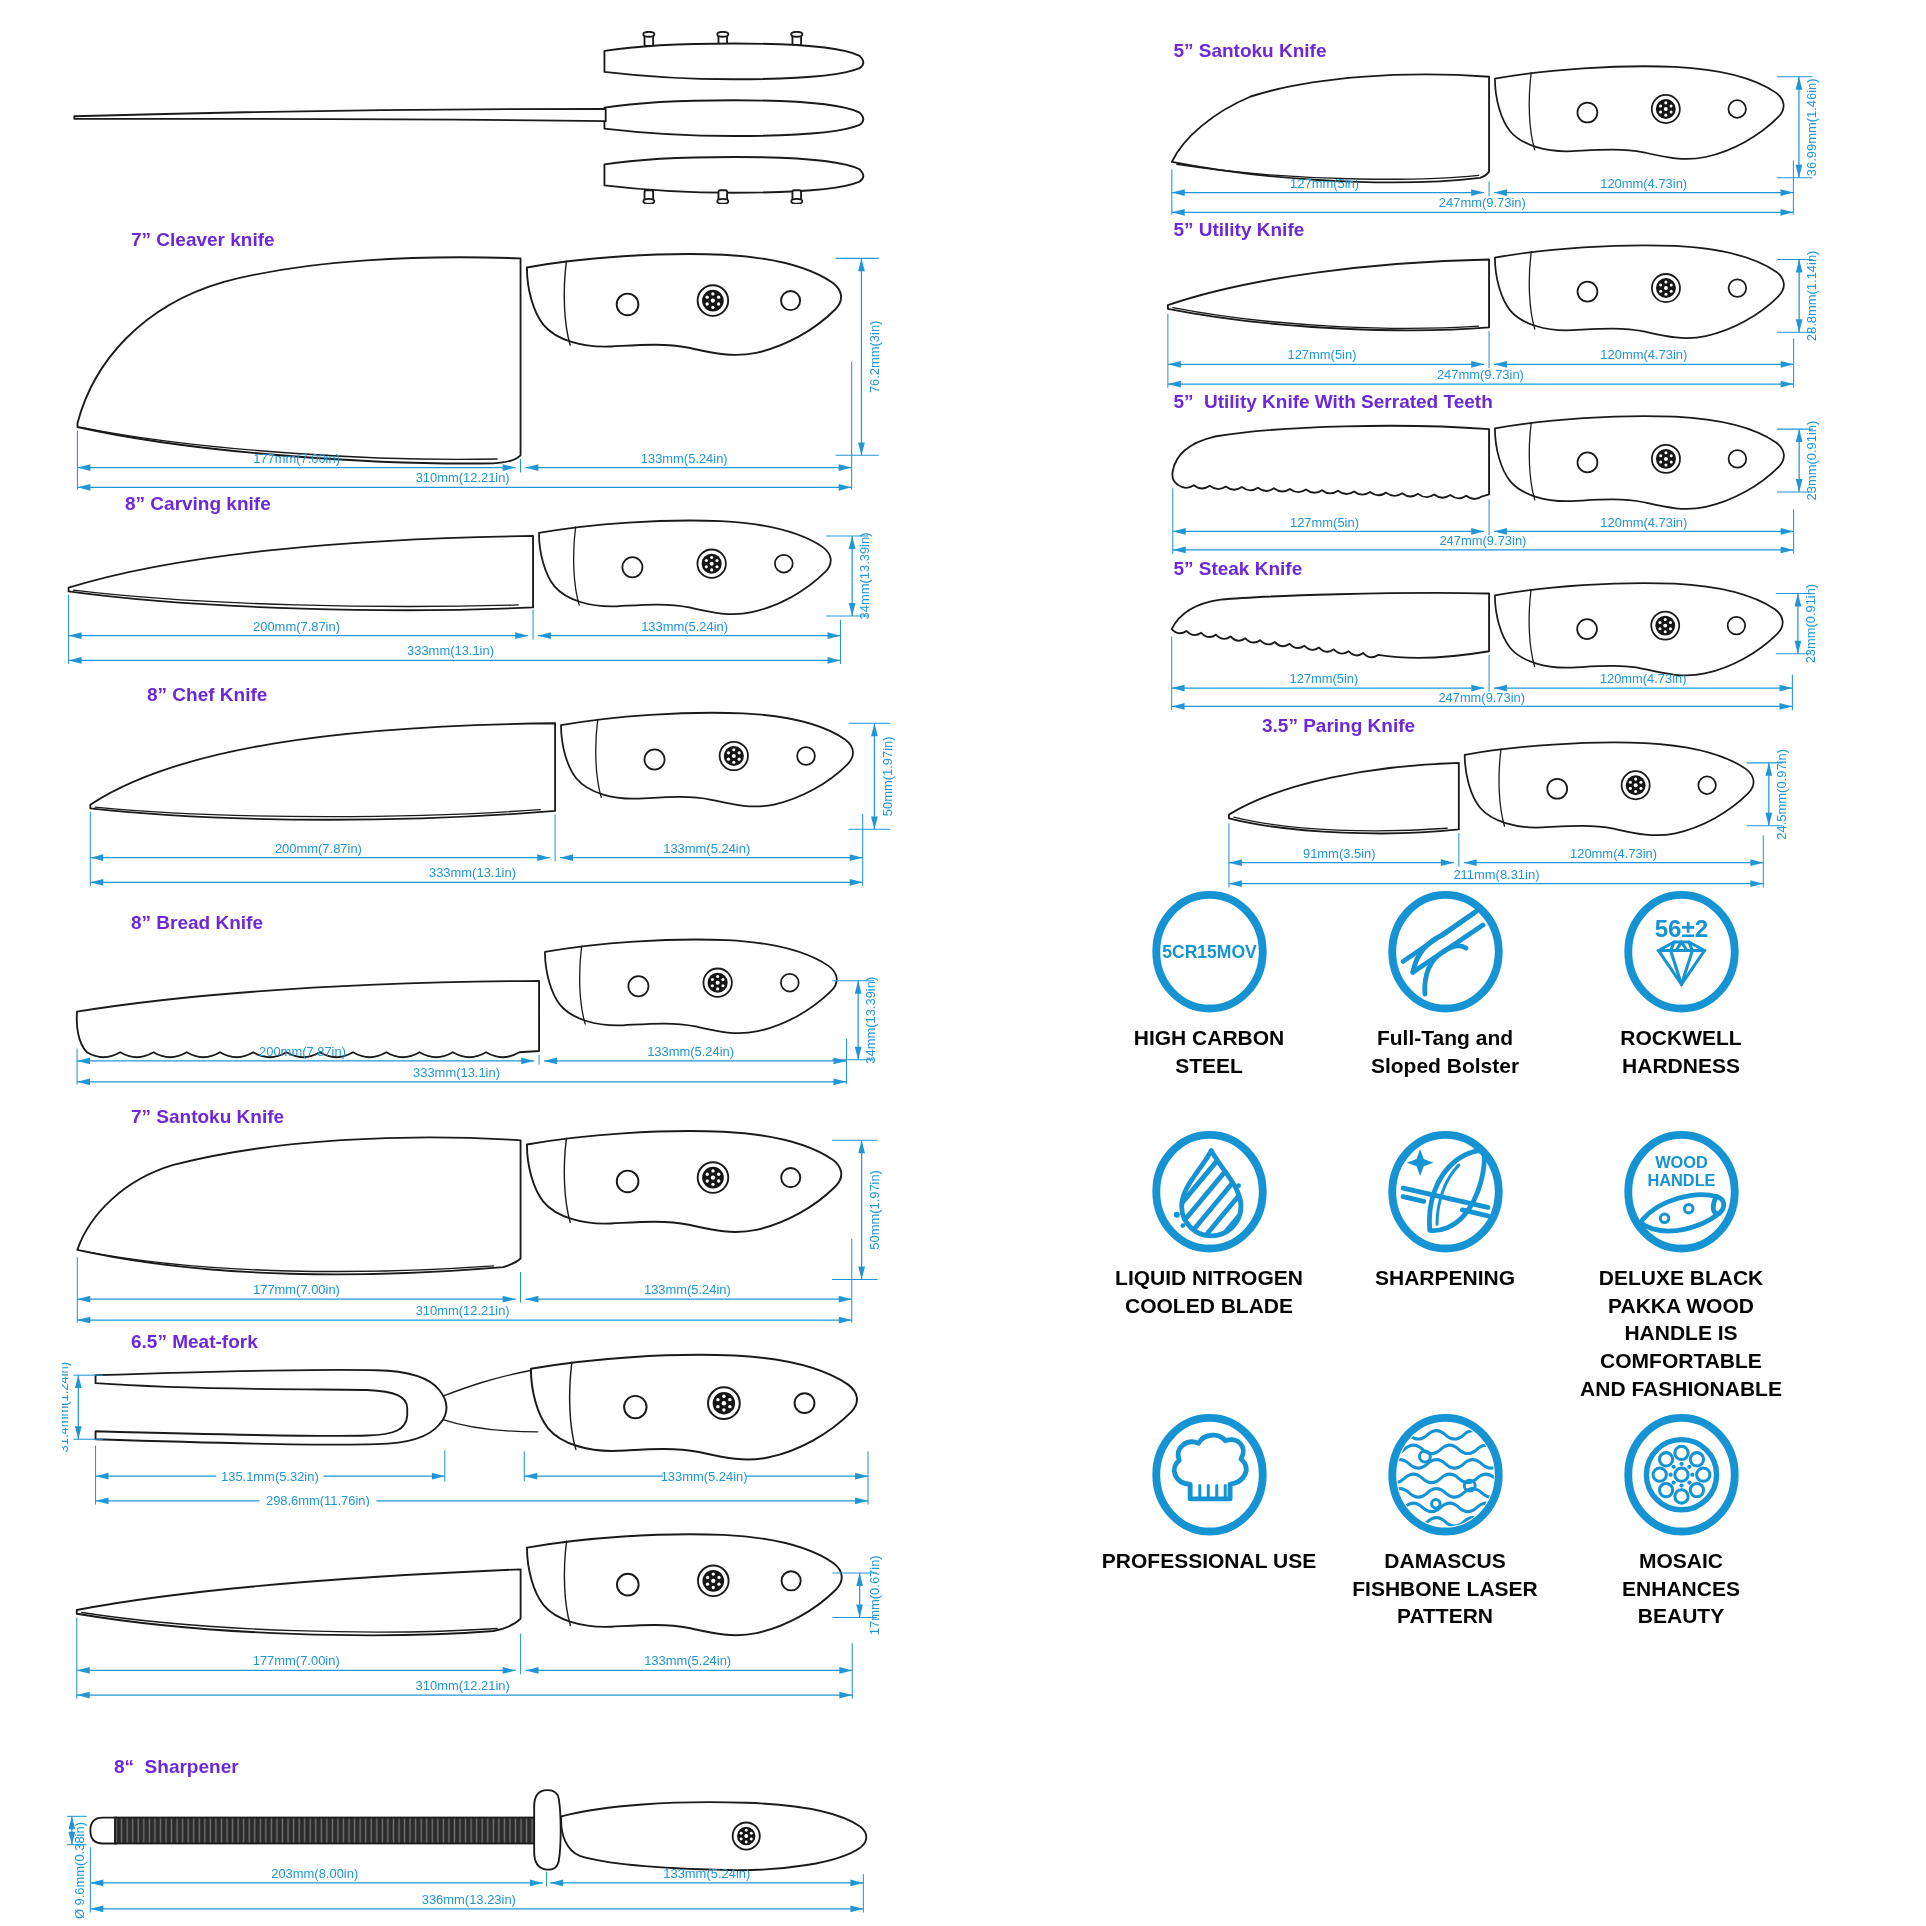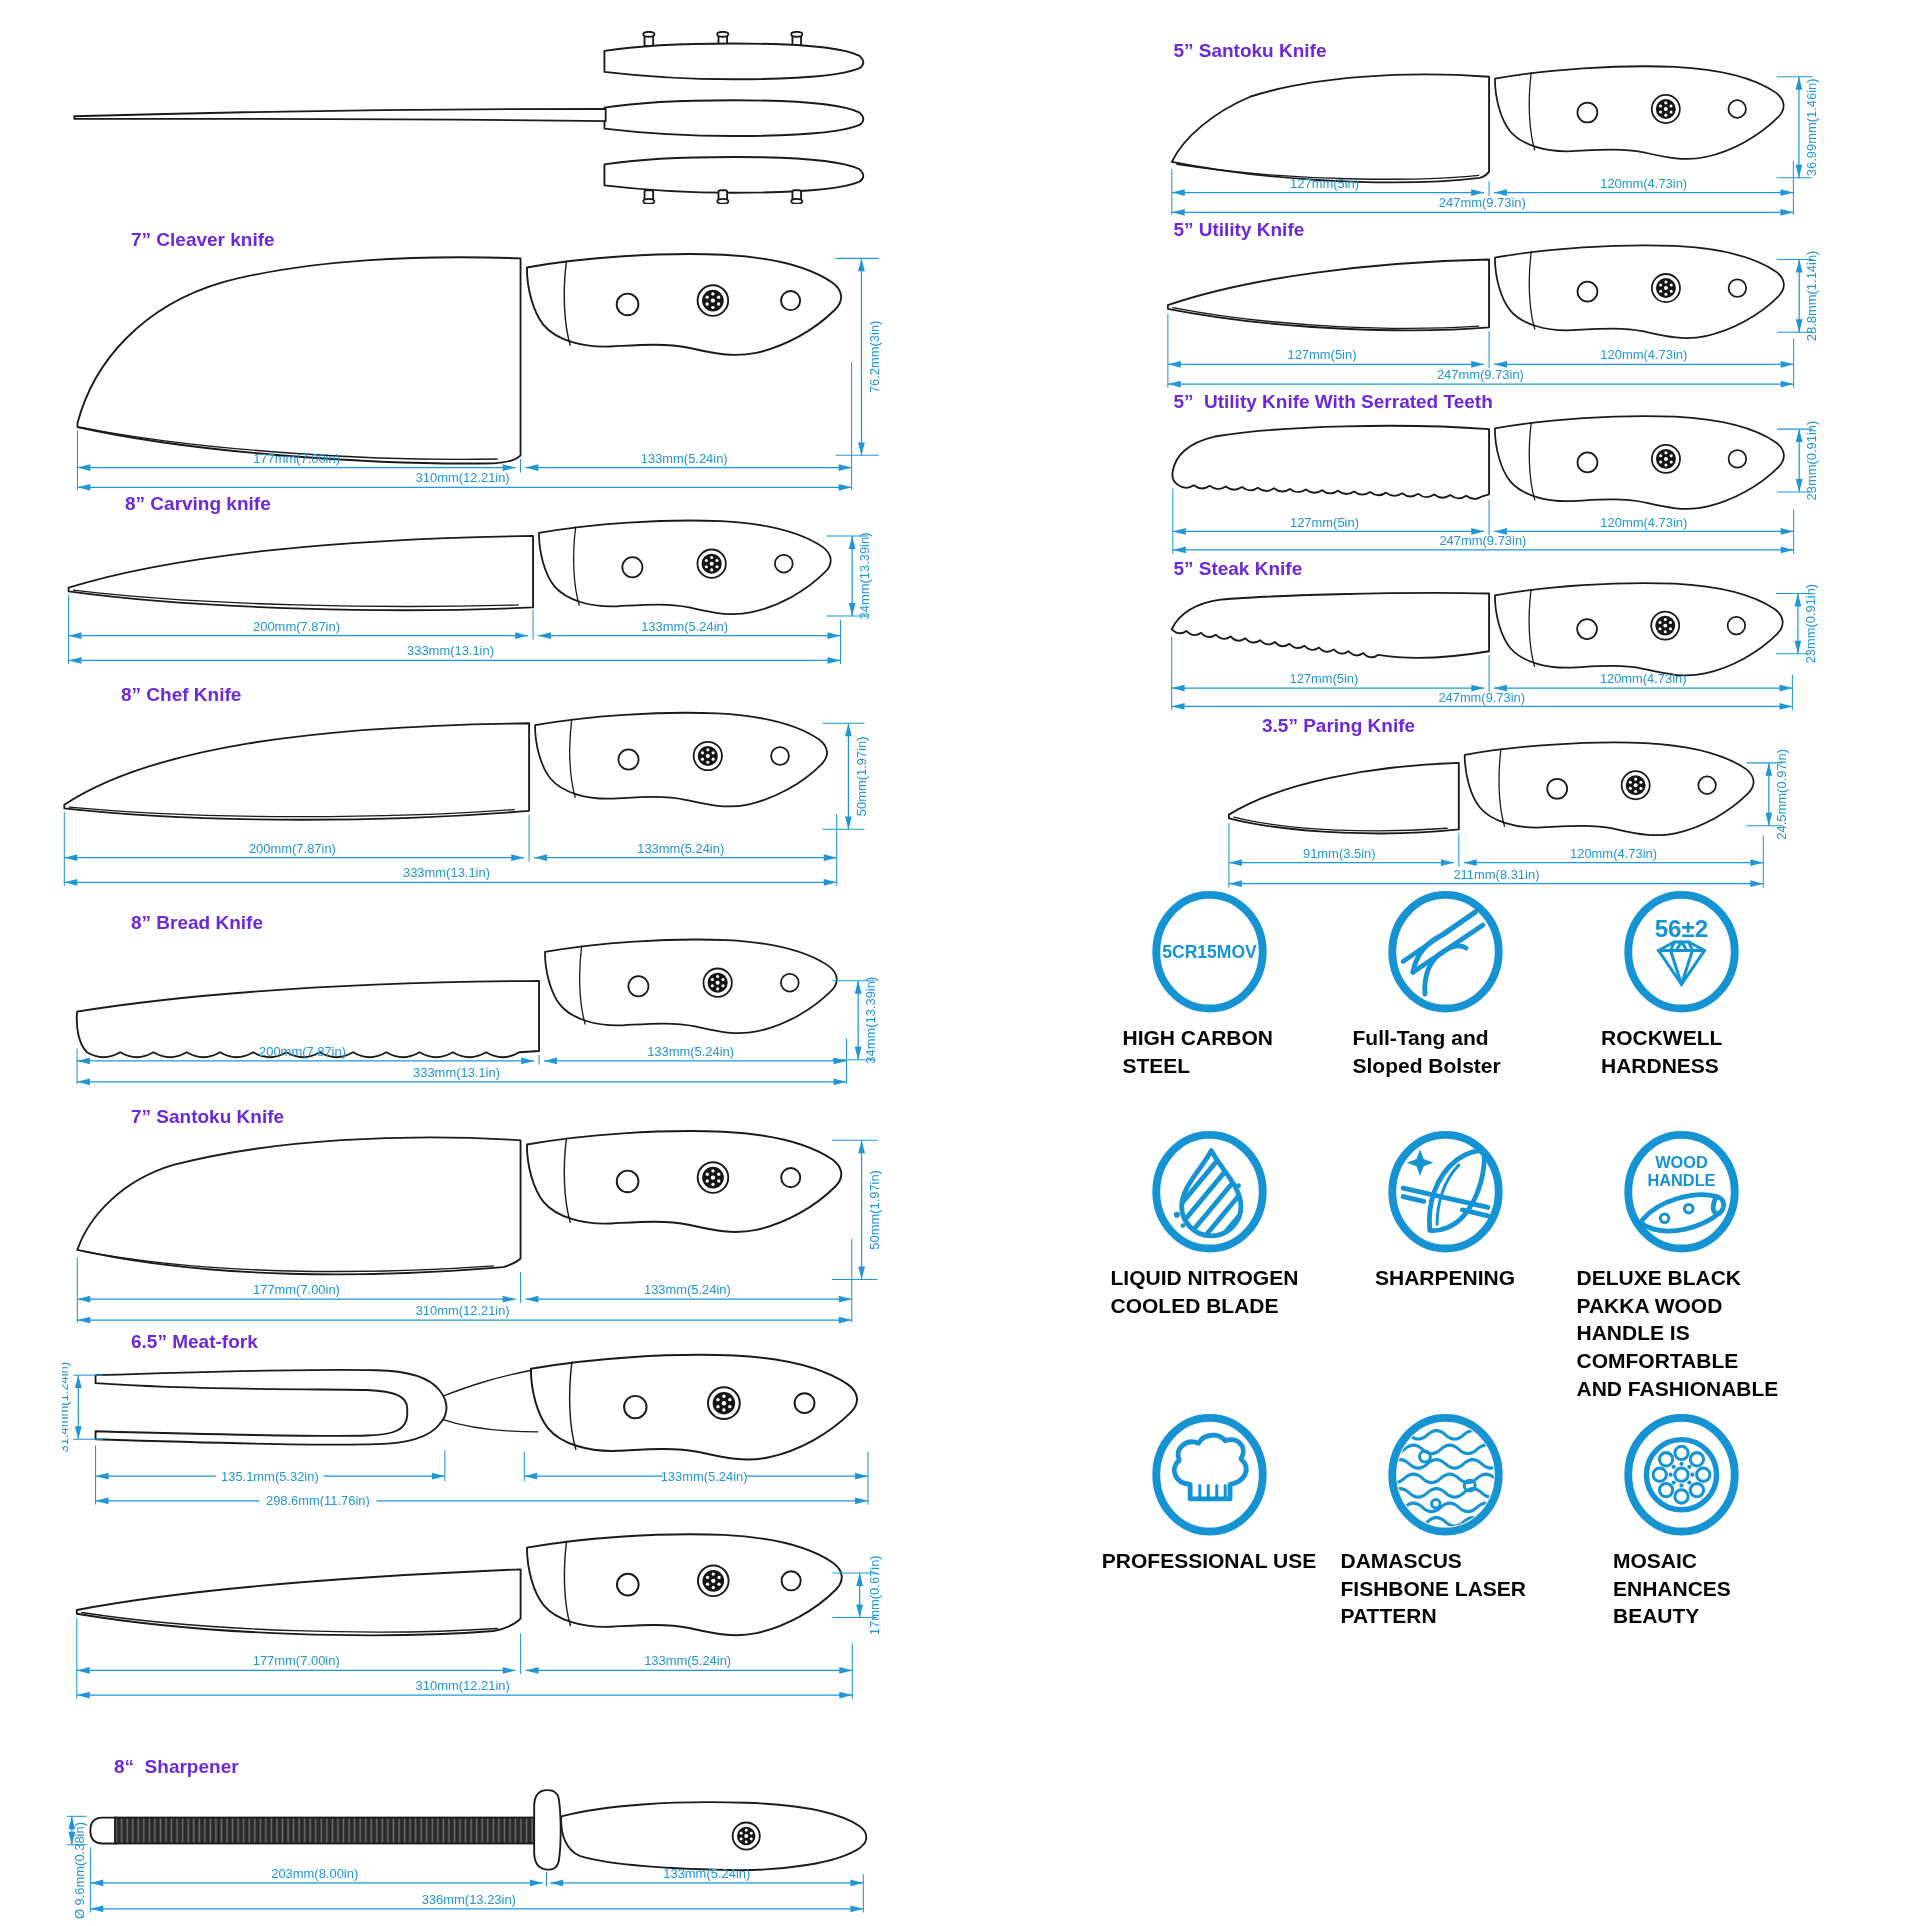--- a/index.html
+++ b/index.html
@@ -20,21 +20,21 @@
   .features{position:absolute;left:1091px;top:890px;width:709px;display:grid;
             grid-template-columns:236px 236px 236px;grid-template-rows:240px 283px 265px 240px;}
   .fcell{display:flex;flex-direction:column;align-items:center;}
   .ficon{width:121px;height:124px;}
   .ficon .st{fill:none;stroke:#1593d3;stroke-width:13;}
   .ficon .s8{fill:none;stroke:#1593d3;stroke-width:8;stroke-linecap:round;stroke-linejoin:round;}
   .ficon .s5{fill:none;stroke:#1593d3;stroke-width:5;stroke-linecap:round;}
   .ficon .fb{fill:#1593d3;stroke:none;}
   .ficon text{fill:#1593d3;font-weight:bold;text-anchor:middle;font-family:"Liberation Sans",sans-serif;}
   .flabel{margin-top:10px;font-weight:bold;font-size:21px;line-height:1.32;color:#050505;
-          }
+          text-align:center;}
 </style>
 </head>
 <body>
 
 <div class="page">
 
 <svg width="0" height="0" style="position:absolute" aria-hidden="true">
   <defs>
     <pattern id="ridg" width="9" height="42" patternUnits="userSpaceOnUse">
       <rect width="9" height="42" fill="#2a2a2a"></rect>
@@ -140,21 +140,21 @@
           <path d="M0,0 L-21,-5.5 L-21,5.5 Z" transform="translate(20,236) rotate(180)" class="ah"></path>
           <path d="M0,0 L-21,-5.5 L-21,5.5 Z" transform="translate(1273,236) rotate(0)" class="ah"></path>
         </g>
     <text class="dt" x="390" y="188">200mm(7.87in)</text>
     <text class="dt" x="1020" y="188">133mm(5.24in)</text>
     <text class="dt" x="640" y="228">333mm(13.1in)</text>
     <text class="dt" transform="rotate(-90 1320 99)" x="1320" y="99">34mm(13.39in)</text>
   </svg>
 </div>
 
-<div class="knife" style="left:52px;top:684px;width:826px">
+<div class="knife" style="left:78px;top:684px;width:826px">
   <div class="ktitle" style="margin-left:69px">8” Chef Knife</div>
   <svg width="826" height="185" viewBox="0 0 1340 300">
     <path class="ink" d="M20,160 C160,68 420,32 774,28 L774,170 C560,188 260,192 20,166 Z"></path>
     <path class="ink2" d="M28,164 C260,186 560,182 750,168"></path>
     <use href="#hB" transform="translate(774,10) scale(0.96)"></use>
     <g>
       <line class="dl tk" x1="20" y1="172" x2="20" y2="292"></line>
       <line class="dl tk" x1="774" y1="176" x2="774" y2="252"></line>
       <line class="dl tk" x1="1273" y1="175" x2="1273" y2="292"></line>
       <line class="dl tk" x1="1250" y1="28" x2="1318" y2="28"></line>

